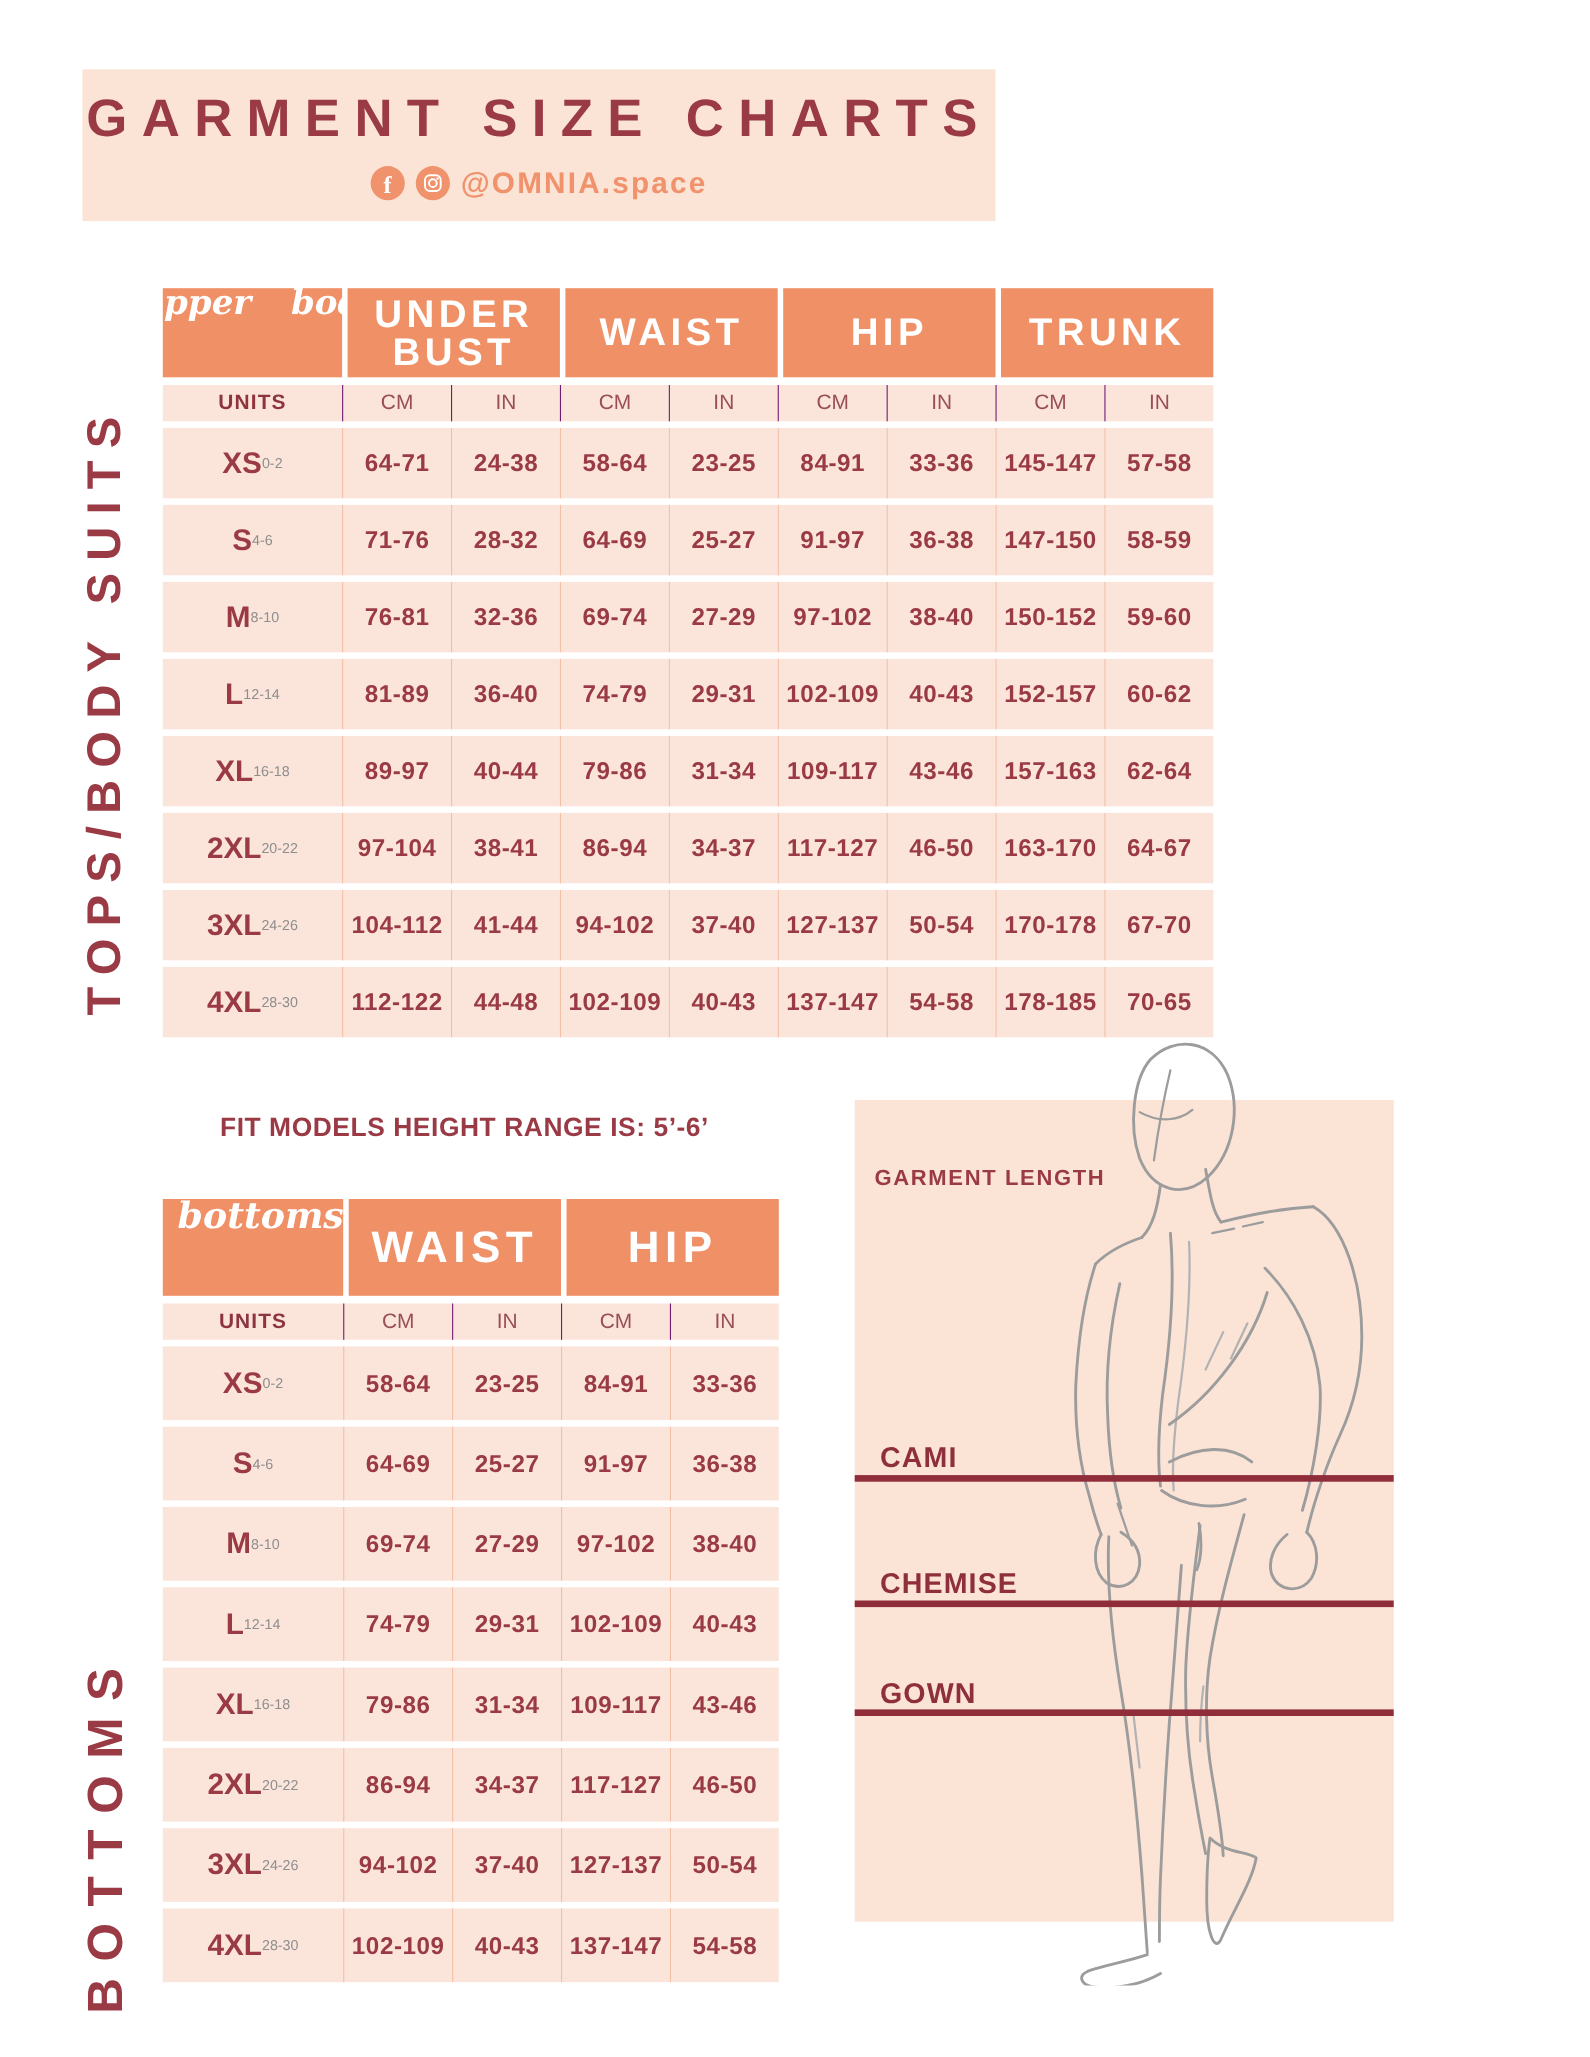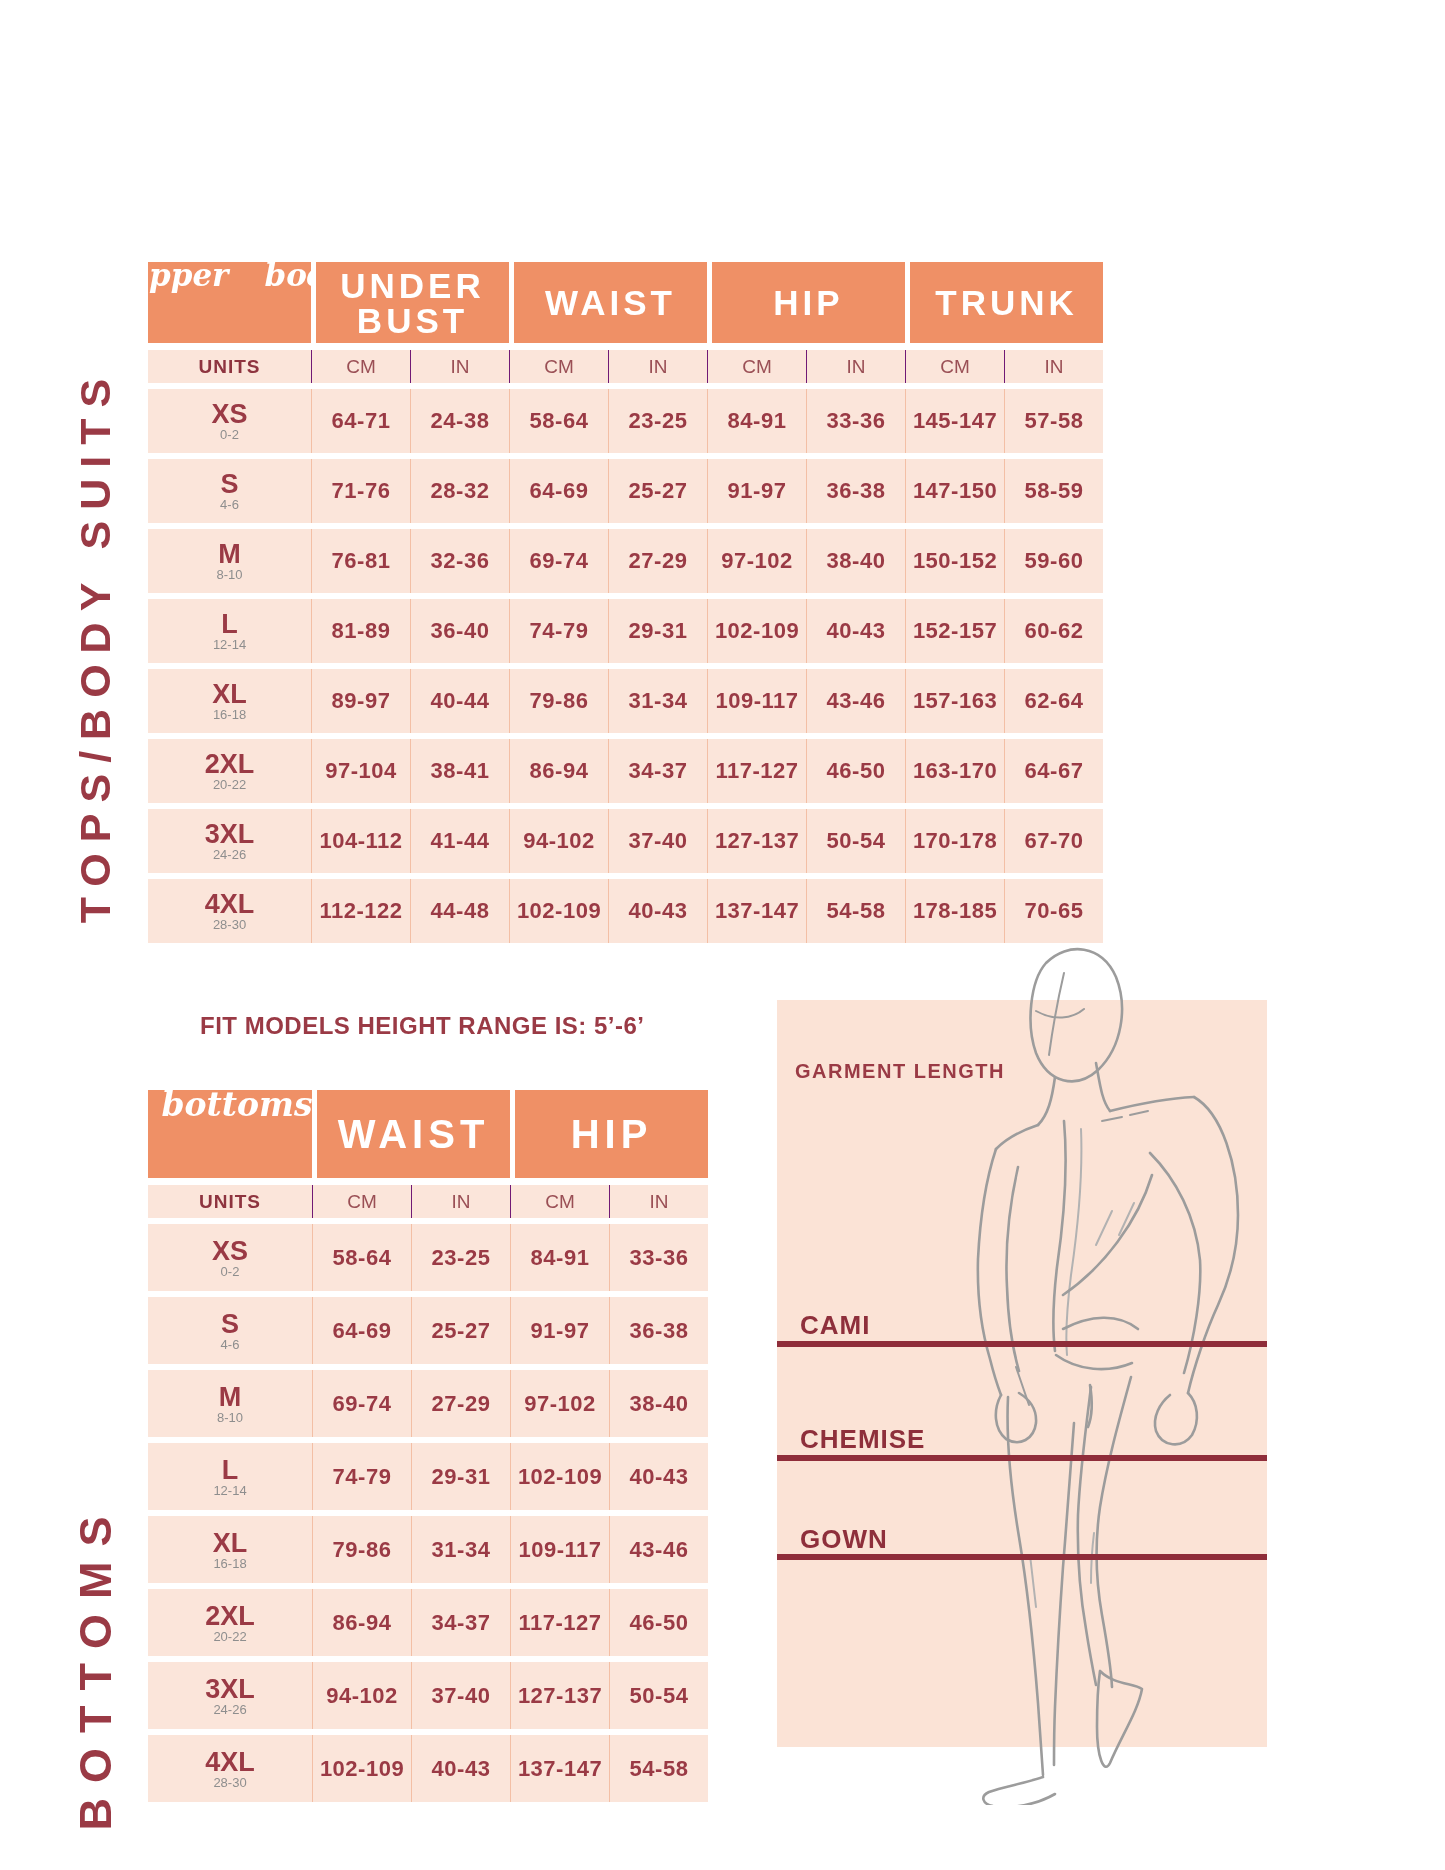--- a/index.html
+++ b/index.html
@@ -54,21 +54,21 @@
   .ucell+.ucell{border-left:1px solid #701a75;}
   .ucell.first{font-weight:700;color:#8E343F;letter-spacing:1px;}
 
   .trow{display:grid;margin-top:6px;}
   .upper .trow{grid-template-columns:163px repeat(8,99px);height:64px;}
   .bottoms .trow{grid-template-columns:164px repeat(4,99px);height:67px;}
   .cell{background:#FBE5DA;display:flex;align-items:center;justify-content:center;
       box-sizing:border-box;}
   .cell+.cell{border-left:1px solid #F3BFA5;}
   .cell.val{font-size:22px;font-weight:700;color:#9A3A45;letter-spacing:0.5px;}
-  .size-cell{flex-direction:column;line-height:1.05;}
+  .size-cell{flex-direction:row;line-height:1.05;}
   .size-cell .size{font-size:27px;font-weight:700;color:#9A3A45;}
   .size-cell .range{font-size:13px;color:#8E8E8E;}
 
   
   .fit-note{position:absolute;left:200px;top:1012px;font-size:24px;font-weight:700;
       color:#9A3A45;letter-spacing:0.5px;}
 
   
   .gl-panel{position:absolute;left:777px;top:1000px;width:490px;height:747px;background:#FBE3D6;}
   .gl-title{position:absolute;left:18px;top:60px;font-size:20px;font-weight:700;
@@ -81,20 +81,36 @@
   .m1 .marker-label{left:800px;top:1424px;}
   .m1 .marker-line{top:1455px;}
   .m2 .marker-label{left:800px;top:1524px;}
   .m2 .marker-line{top:1554px;}
 </style>
 </head>
 <body>
 
 <div class="page">
 
+  <div class="banner">
+    <div class="title">GARMENT SIZE CHARTS</div>
+    <div class="social">
+      <span class="icon-circle">
+        <span class="fb-glyph">f</span>
+      </span>
+      <span class="icon-circle">
+        <svg viewBox="0 0 24 24" width="19" height="19">
+          <rect x="3" y="3" width="18" height="18" rx="5.5" fill="none" stroke="#fff" stroke-width="2.2"></rect>
+          <circle cx="12" cy="12" r="4.4" fill="none" stroke="#fff" stroke-width="2.2"></circle>
+          <circle cx="17.4" cy="6.6" r="1.4" fill="#fff"></circle>
+        </svg>
+      </span>
+      <span class="handle">@OMNIA.space</span>
+    </div>
+  </div>
 
   <div class="side-wrap tops">
     <span class="side-text">TOPS/BODY SUITS</span>
   </div>
   <div class="side-wrap bots">
     <span class="side-text">BOTTOMS</span>
   </div>
 
   <div class="table upper">
     <div class="thead">

